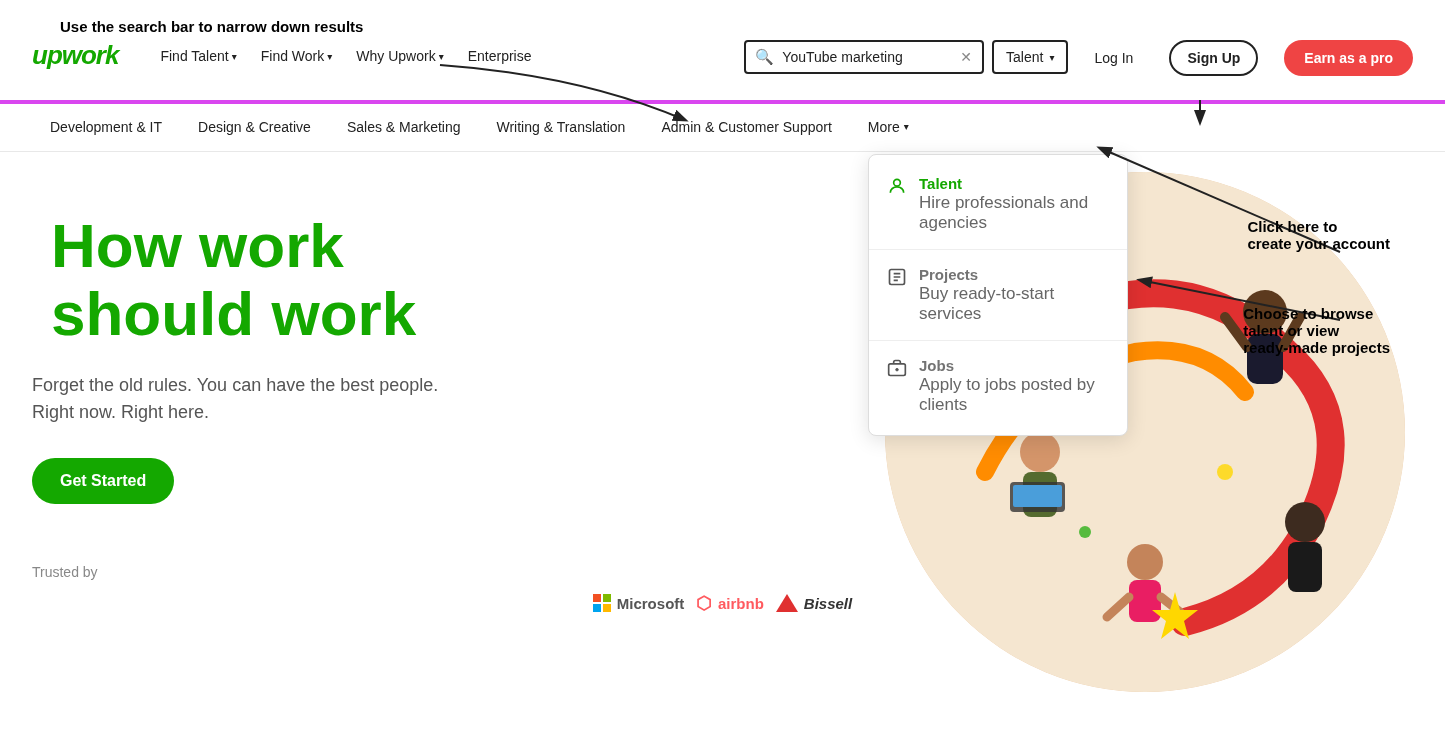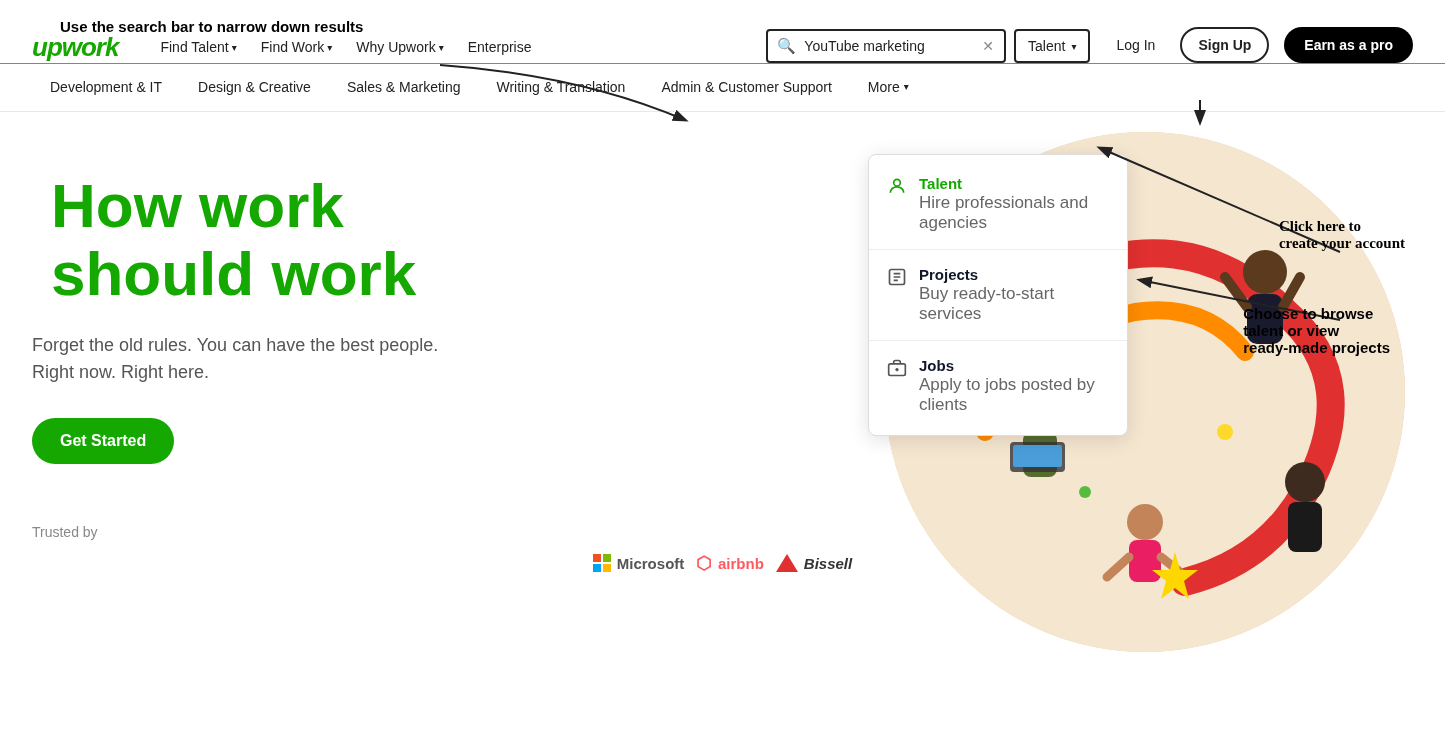--- a/index.html
+++ b/index.html
@@ -2,51 +2,51 @@
 <html><head>
   <meta charset="utf-8">
   <style>
     * { margin: 0; padding: 0; box-sizing: border-box; }
     body { font-family: 'Helvetica Neue', Arial, sans-serif; background: #fff; width: 1445px; min-height: 736px; overflow-x: hidden; position: relative; }
 
     
     .annotation { position: absolute; color: #000000; font-size: 15px; font-weight: 600; pointer-events: none; z-index: 100; }
 
     
-    .header { display: flex; align-items: flex-end; padding: 0 32px; height: 64px; border-bottom: 1px solid #d946ef; position: relative; }
+    .header { display: flex; align-items: flex-start; padding: 0 32px; height: 64px; border-bottom: 4px solid #d946ef; position: relative; margin-top: 40px; }
     .logo { color: #14a800; font-size: 26px; font-weight: 900; letter-spacing: -1px; margin-right: 32px; font-style: italic; }
     .logo span { color: #14a800; }
     .nav-links { display: flex; align-items: center; gap: 4px; }
     .nav-link { color: #222; font-size: 14px; font-weight: 500; padding: 8px 10px; cursor: pointer; display: flex; align-items: center; gap: 3px; white-space: nowrap; }
     .chevron { font-size: 10px; }
 
     .search-area { display: flex; align-items: center; margin-left: auto; gap: 8px; }
     .search-box { display: flex; align-items: center; border: 2px solid #222; border-radius: 4px; padding: 6px 10px; gap: 8px; background: #fff; }
     .search-icon-wrap { color: #555; font-size: 15px; }
     .search-input { border: none; outline: none; font-size: 14px; width: 170px; color: #222; }
     .search-clear { color: #888; cursor: pointer; font-size: 14px; }
 
     .talent-dropdown-btn { display: flex; align-items: center; gap: 6px; border: 2px solid #222; border-radius: 4px; padding: 7px 12px; font-size: 14px; font-weight: 500; cursor: pointer; background: #fff; color: #222; }
 
-    .header-actions { display: flex; align-items: center; gap: 15px; margin-left: 16px; }
+    .header-actions { display: flex; align-items: center; gap: 26px; margin-left: 16px; }
     .login-btn { font-size: 14px; font-weight: 500; color: #222; cursor: pointer; padding: 8px 10px; }
     .signup-btn { font-size: 14px; font-weight: 600; color: #222; cursor: pointer; padding: 8px 16px; border: 2px solid #222; border-radius: 24px; background: #fff; }
-    .earn-btn { font-size: 14px; font-weight: 600; color: #fff; cursor: pointer; padding: 10px 20px; border: none; border-radius: 24px; background: #000000; white-space: nowrap; }
+    .earn-btn { font-size: 14px; font-weight: 600; color: #fff; cursor: pointer; padding: 10px 20px; border: none; border-radius: 24px; background: #ef4444; white-space: nowrap; }
 
     
     .cat-nav { display: flex; align-items: center; padding: 0 32px; height: 48px; border-bottom: 1px solid #e8e8e8; gap: 0; }
     .cat-item { font-size: 14px; color: #222; padding: 0 18px; height: 48px; display: flex; align-items: center; cursor: pointer; white-space: nowrap; border-bottom: 2px solid transparent; }
     .cat-item.more { display: flex; align-items: center; gap: 4px; }
 
     
     .dropdown-menu { position: absolute; top: 154px; left: 868px; background: #fff; border: 1.5px solid #ddd; border-radius: 8px; box-shadow: 0 4px 20px rgba(0,0,0,0.12); z-index: 50; width: 260px; padding: 8px 0; }
     .dropdown-item { display: flex; align-items: flex-start; gap: 12px; padding: 12px 18px; cursor: pointer; }
     .dropdown-item-icon { font-size: 18px; color: #555; margin-top: 1px; flex-shrink: 0; }
     .dropdown-item-text { display: flex; flex-direction: column; }
-    .dropdown-item-title { font-size: 15px; font-weight: 700; color: #0f172a; }
+    .dropdown-item-title { font-size: 15px; font-weight: 700; color: #737373; }
     .dropdown-item-title.active { color: #14a800; }
     .dropdown-item-sub { font-size: 17px; color: #666; margin-top: 1px; }
     .dropdown-divider { height: 1px; background: #eee; margin: 4px 0; }
 
     
     .main { padding: 60px 32px 40px; position: relative; }
     .hero-title { font-size: 62px; font-weight: 900; color: #14a800; line-height: 1.1; max-width: 560px; margin-left: 19px; }
     .hero-sub { font-size: 18px; color: #555; margin-top: 24px; max-width: 520px; line-height: 1.5; }
     .get-started-btn { margin-top: 32px; background: #14a800; color: #fff; font-size: 16px; font-weight: 600; border: none; border-radius: 30px; padding: 14px 28px; cursor: pointer; }
 
@@ -98,21 +98,21 @@
     <marker id="arrow" markerWidth="8" markerHeight="8" refX="6" refY="3" orient="auto">
       <path d="M0,0 L0,6 L8,3 z" fill="#222"></path>
     </marker>
   </defs>
 </svg>
 
 <div class="annotation ann-search" style="top:18px;left:60px;">
   <span>Use the search bar to narrow down results</span>
 </div>
 
-<div class="annotation" style="top:218px;right:40px;text-align:left;max-width:200px;font-family:Liberation Serif, serif;">
+<div class="annotation" style="top:218px;right:55px;text-align:left;max-width:200px;">
   Click here to<br>create your account
 </div>
 
 <div class="annotation" style="top:305px;right:55px;text-align:left;max-width:220px;">
   Choose to browse<br>talent or view<br>ready-made projects
 </div>
 
 <header class="header">
   <div class="logo">
     <span>upwork</span>

